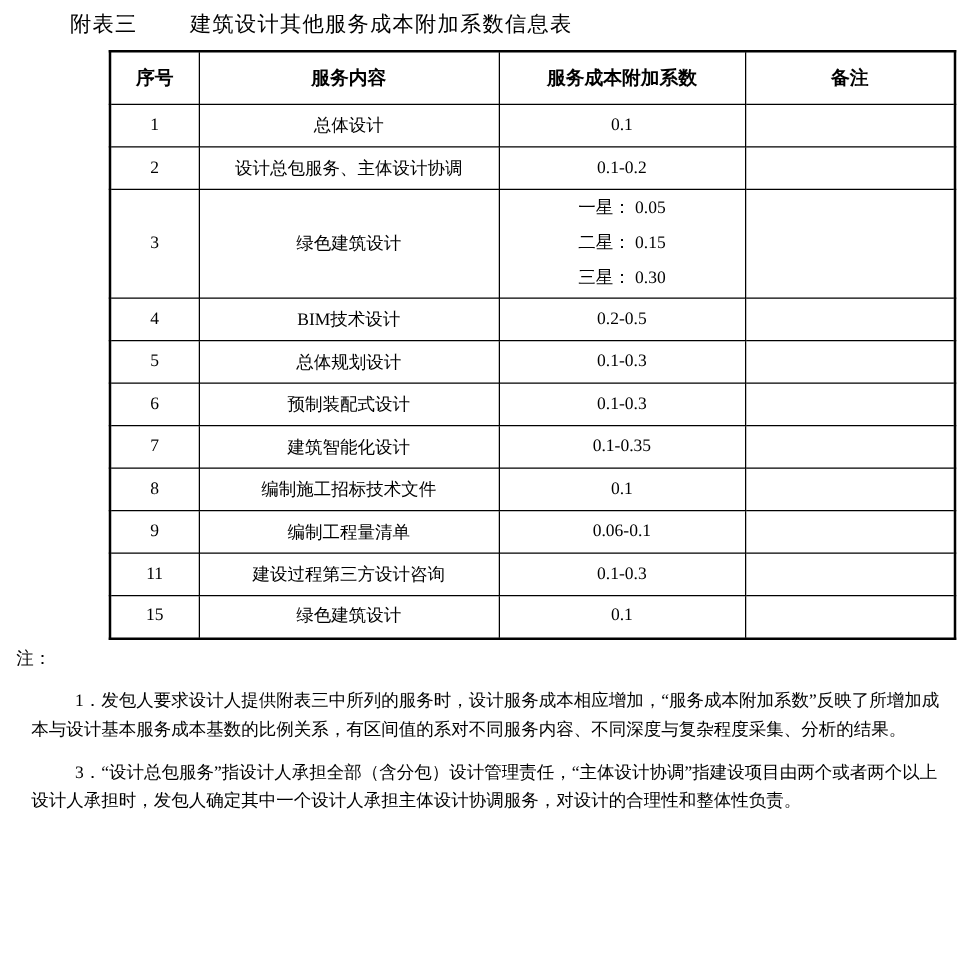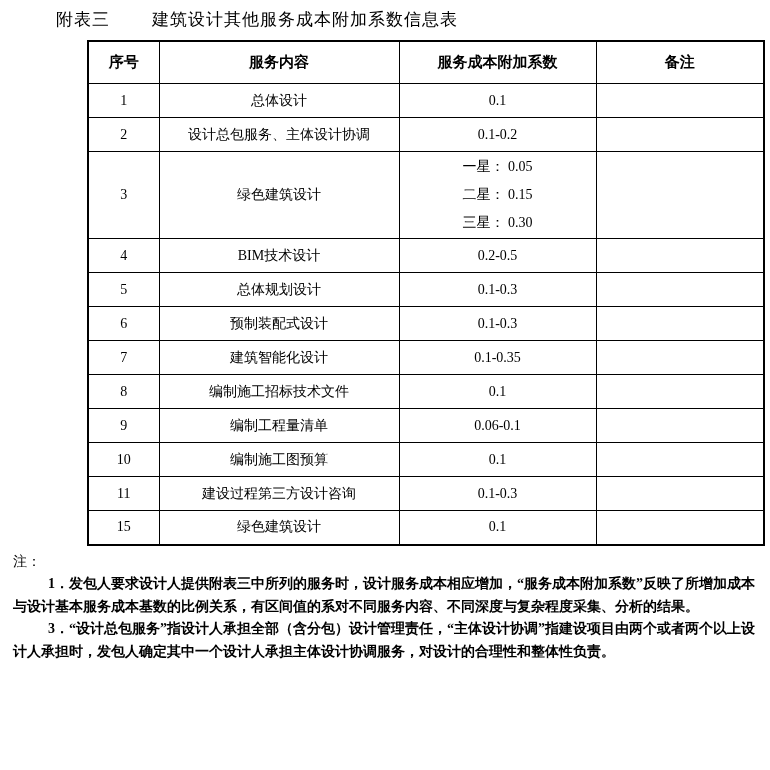--- a/index.html
+++ b/index.html
@@ -64,23 +64,22 @@
   }
   .notes {
     margin: 5px 6px 0 13px;
     font-size: 14px;
     line-height: 22.5px;
   }
   .notes-label {
     margin: 0;
   }
   .note {
-    margin: 0;
+    margin: 12px;
     text-indent: 35px;
-    font-weight: bold;
   }
 </style>
 </head>
 <body>
 
 <div class="page">
 
   <div class="title">
     <span>附表三</span><span class="title-text">建筑设计其他服务成本附加系数信息表</span>
   </div>
@@ -151,26 +150,20 @@
         <td class="c-coef">0.1</td>
         <td class="c-remark"></td>
       </tr>
       <tr>
         <td class="c-no">9</td>
         <td class="c-service">编制工程量清单</td>
         <td class="c-coef">0.06-0.1</td>
         <td class="c-remark"></td>
       </tr>
       <tr>
-        <td class="c-no">10</td>
-        <td class="c-service">编制施工图预算</td>
-        <td class="c-coef">0.1</td>
-        <td class="c-remark"></td>
-      </tr>
-      <tr>
         <td class="c-no">11</td>
         <td class="c-service">建设过程第三方设计咨询</td>
         <td class="c-coef">0.1-0.3</td>
         <td class="c-remark"></td>
       </tr>
       <tr>
         <td class="c-no">15</td>
         <td class="c-service">绿色建筑设计</td>
         <td class="c-coef">0.1</td>
         <td class="c-remark"></td>

